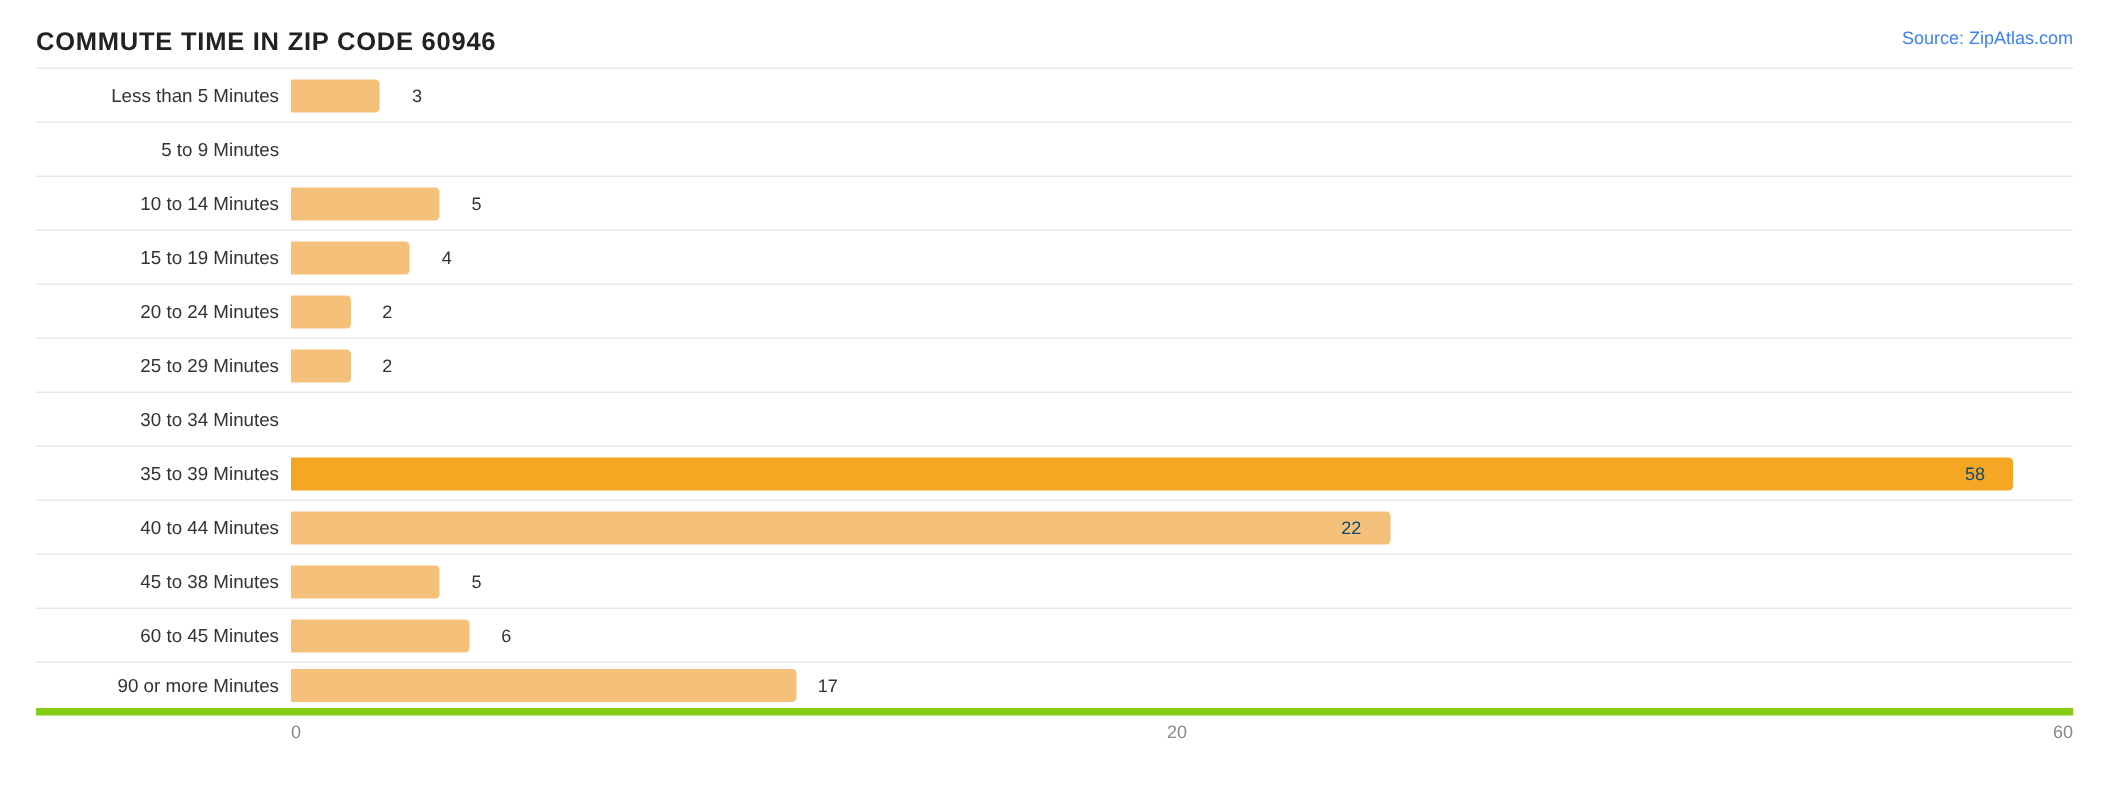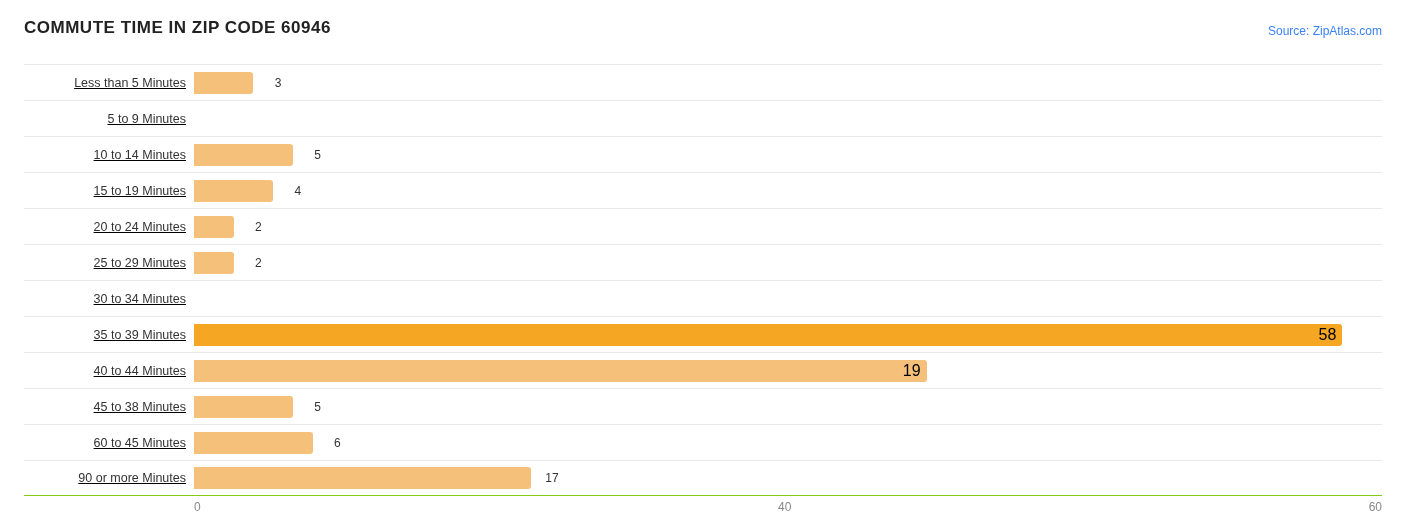--- a/index.html
+++ b/index.html
@@ -12,51 +12,50 @@
     }
     .chart-container {
       width: 1406px;
       height: 523px;
       padding: 18px 24px 48px 24px;
       position: relative;
     }
     .chart-header {
       display: flex;
       justify-content: space-between;
-      align-items: flex-end;
-      margin-bottom: 26px;
+      align-items: flex-start;
+      margin-bottom: 7px;
     }
     .chart-title {
       font-size: 17px;
       font-weight: 700;
       color: #222;
       text-transform: uppercase;
       letter-spacing: 0.03em;
     }
     .chart-source {
       font-size: 12px;
       color: #3b82f6;
     }
     .chart-body {
       position: relative;
       width: 100%;
       flex: 1;
     }
     .bar-rows {
       width: 100%;
-      text-decoration: underline;
     }
     .bar-row {
       display: flex;
       align-items: center;
       height: 36px;
       border-top: 1px solid #e8e8e8;
     }
     .bar-row:last-of-type {
-      border-bottom: 1px solid #84cc16;
+      border-bottom: 5px solid #84cc16;
     }
     .bar-label {
       width: 170px;
       min-width: 170px;
       font-size: 12.5px;
       color: #333;
       padding-right: 8px;
       text-align: right;
     }
     .bar-area {
@@ -76,24 +75,24 @@
       min-width: 2px;
     }
     .bar-value {
       font-size: 12px;
       color: #333;
       position: absolute;
       right: -28px;
       white-space: nowrap;
     }
     .bar-value-inside {
-      font-size: 16px;
-      color: #000000;
+      font-size: 12px;
+      color: #0c4a6e;
       position: absolute;
-      right: 6px;
+      right: 19px;
       white-space: nowrap;
     }
     .x-axis {
       display: flex;
       margin-left: 170px;
       margin-top: 4px;
       position: relative;
     }
     .x-axis-labels {
       display: flex;
@@ -167,21 +166,21 @@
           <div class="bar-area">
             <div class="bar" style="width: 96.6667%; background: rgb(245, 166, 35);">
               <span class="bar-value-inside">58</span>
             </div>
           </div>
         </div>
         <div class="bar-row">
           <div class="bar-label">40 to 44 Minutes</div>
           <div class="bar-area">
             <div class="bar" style="width: 61.6667%;">
-              <span class="bar-value-inside">19</span>
+              <span class="bar-value-inside">22</span>
             </div>
           </div>
         </div>
         <div class="bar-row">
           <div class="bar-label">45 to 38 Minutes</div>
           <div class="bar-area">
             <div class="bar" style="width: 8.33333%;">
               <span class="bar-value">5</span>
             </div>
           </div>
@@ -199,18 +198,18 @@
           <div class="bar-area">
             <div class="bar" style="width: 28.3333%;">
               <span class="bar-value">17</span>
             </div>
           </div>
         </div>
       </div>
     <div class="x-axis">
       <div class="x-axis-labels" id="x-axis-labels">
           <span class="x-label">0</span>
-          <span class="x-label">40</span>
+          <span class="x-label">20</span>
           <span class="x-label">60</span>
         </div>
     </div>
   </div>
 </div>
 
 </body></html>

